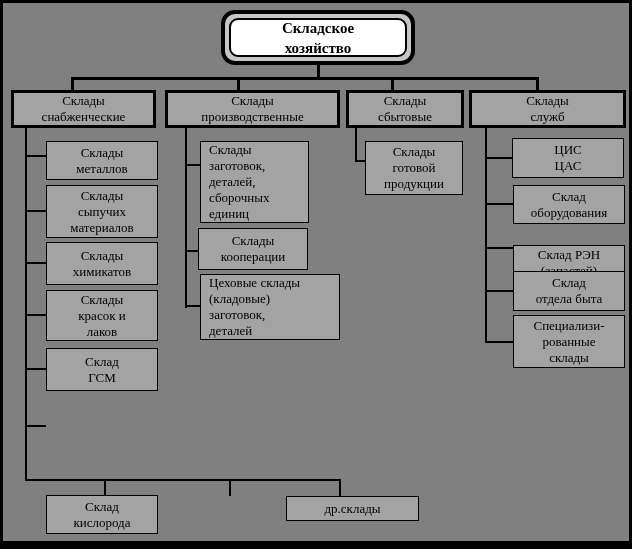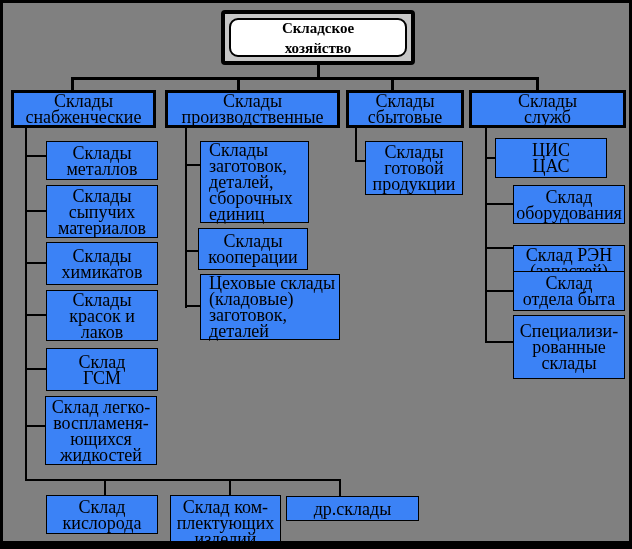--- a/index.html
+++ b/index.html
@@ -10,44 +10,44 @@
     background:#808080;
     border:3px solid #000;
     border-bottom-width:8px;
     overflow:hidden;
     font-family:"Liberation Serif","DejaVu Serif",serif;
     color:#000;
   }
   .box{
     position:absolute;
     box-sizing:border-box;
-    background:#3b82f6;
+    background:#a3a3a3;
     border:1.5px solid #000;
     display:flex;
     align-items:center;
     justify-content:center;
     text-align:center;
     white-space:pre-line;
-    font-size:18px;
+    font-size:13px;
     line-height:16px;
   }
   .thick{border-width:3px;}
   .leftalign{
     justify-content:flex-start;
     text-align:left;
     padding-left:8px;
   }
   .line{position:absolute;background:#000;}
   .title-outer{
     position:absolute;
     left:218px;top:7px;width:194px;height:55px;
     box-sizing:border-box;
     background:#c6c6c6;
     border:4px solid #000;
-    border-radius:4px;
+    border-radius:14px;
     padding:4px;
   }
   .title-inner{
     width:100%;height:100%;
     box-sizing:border-box;
     background:#fff;
     border:2px solid #000;
     border-radius:9px;
     display:flex;align-items:center;justify-content:center;
     text-align:center;white-space:pre-line;
@@ -97,30 +97,23 @@
   <div class="box" style="left:43px;top:182px;width:112px;height:53px">Склады
 сыпучих
 материалов</div>
   <div class="box" style="left:43px;top:239px;width:112px;height:43px">Склады
 химикатов</div>
   <div class="box" style="left:43px;top:287px;width:112px;height:51px">Склады
 красок и
 лаков</div>
   <div class="box" style="left:43px;top:345px;width:112px;height:43px">Склад
 ГСМ</div>
-  <div class="box" style="left:42px;top:393px;width:112px;height:69px">Склад легко-
-воспламеня-
-ющихся
-жидкостей</div>
 
   <div class="box" style="left:43px;top:492px;width:112px;height:39px">Склад
 кислорода</div>
-  <div class="box" style="left:167px;top:492px;width:111px;height:55px">Склад ком-
-плектующих
-изделий</div>
   <div class="box" style="left:283px;top:493px;width:133px;height:25px">др.склады</div>
 
   <div class="line" style="left:182px;top:125px;width:2px;height:180px"></div>
   <div class="line" style="left:182px;top:161px;width:16px;height:2px"></div>
   <div class="line" style="left:182px;top:247px;width:14px;height:2px"></div>
   <div class="line" style="left:182px;top:302px;width:16px;height:2px"></div>
 
   <div class="box leftalign" style="left:197px;top:138px;width:109px;height:82px">Склады
 заготовок,
 деталей,
@@ -140,25 +133,25 @@
 готовой
 продукции</div>
 
   <div class="line" style="left:482px;top:125px;width:2px;height:215px"></div>
   <div class="line" style="left:482px;top:154px;width:29px;height:2px"></div>
   <div class="line" style="left:482px;top:200px;width:29px;height:2px"></div>
   <div class="line" style="left:482px;top:244px;width:29px;height:2px"></div>
   <div class="line" style="left:482px;top:287px;width:29px;height:2px"></div>
   <div class="line" style="left:482px;top:338px;width:29px;height:2px"></div>
 
-  <div class="box" style="left:492px;top:135px;width:112px;height:40px">ЦИС
+  <div class="box" style="left:509px;top:135px;width:112px;height:40px">ЦИС
 ЦАС</div>
   <div class="box" style="left:510px;top:182px;width:112px;height:39px">Склад
 оборудования</div>
   <div class="box" style="left:510px;top:242px;width:112px;height:36px">Склад РЭН
 (запастей)</div>
   <div class="box" style="left:510px;top:268px;width:112px;height:40px">Склад
 отдела быта</div>
-  <div class="box" style="left:510px;top:312px;width:112px;height:64px">Специализи-
+  <div class="box" style="left:510px;top:312px;width:112px;height:53px">Специализи-
 рованные
 склады</div>
 
 </div>
 
 </body></html>

